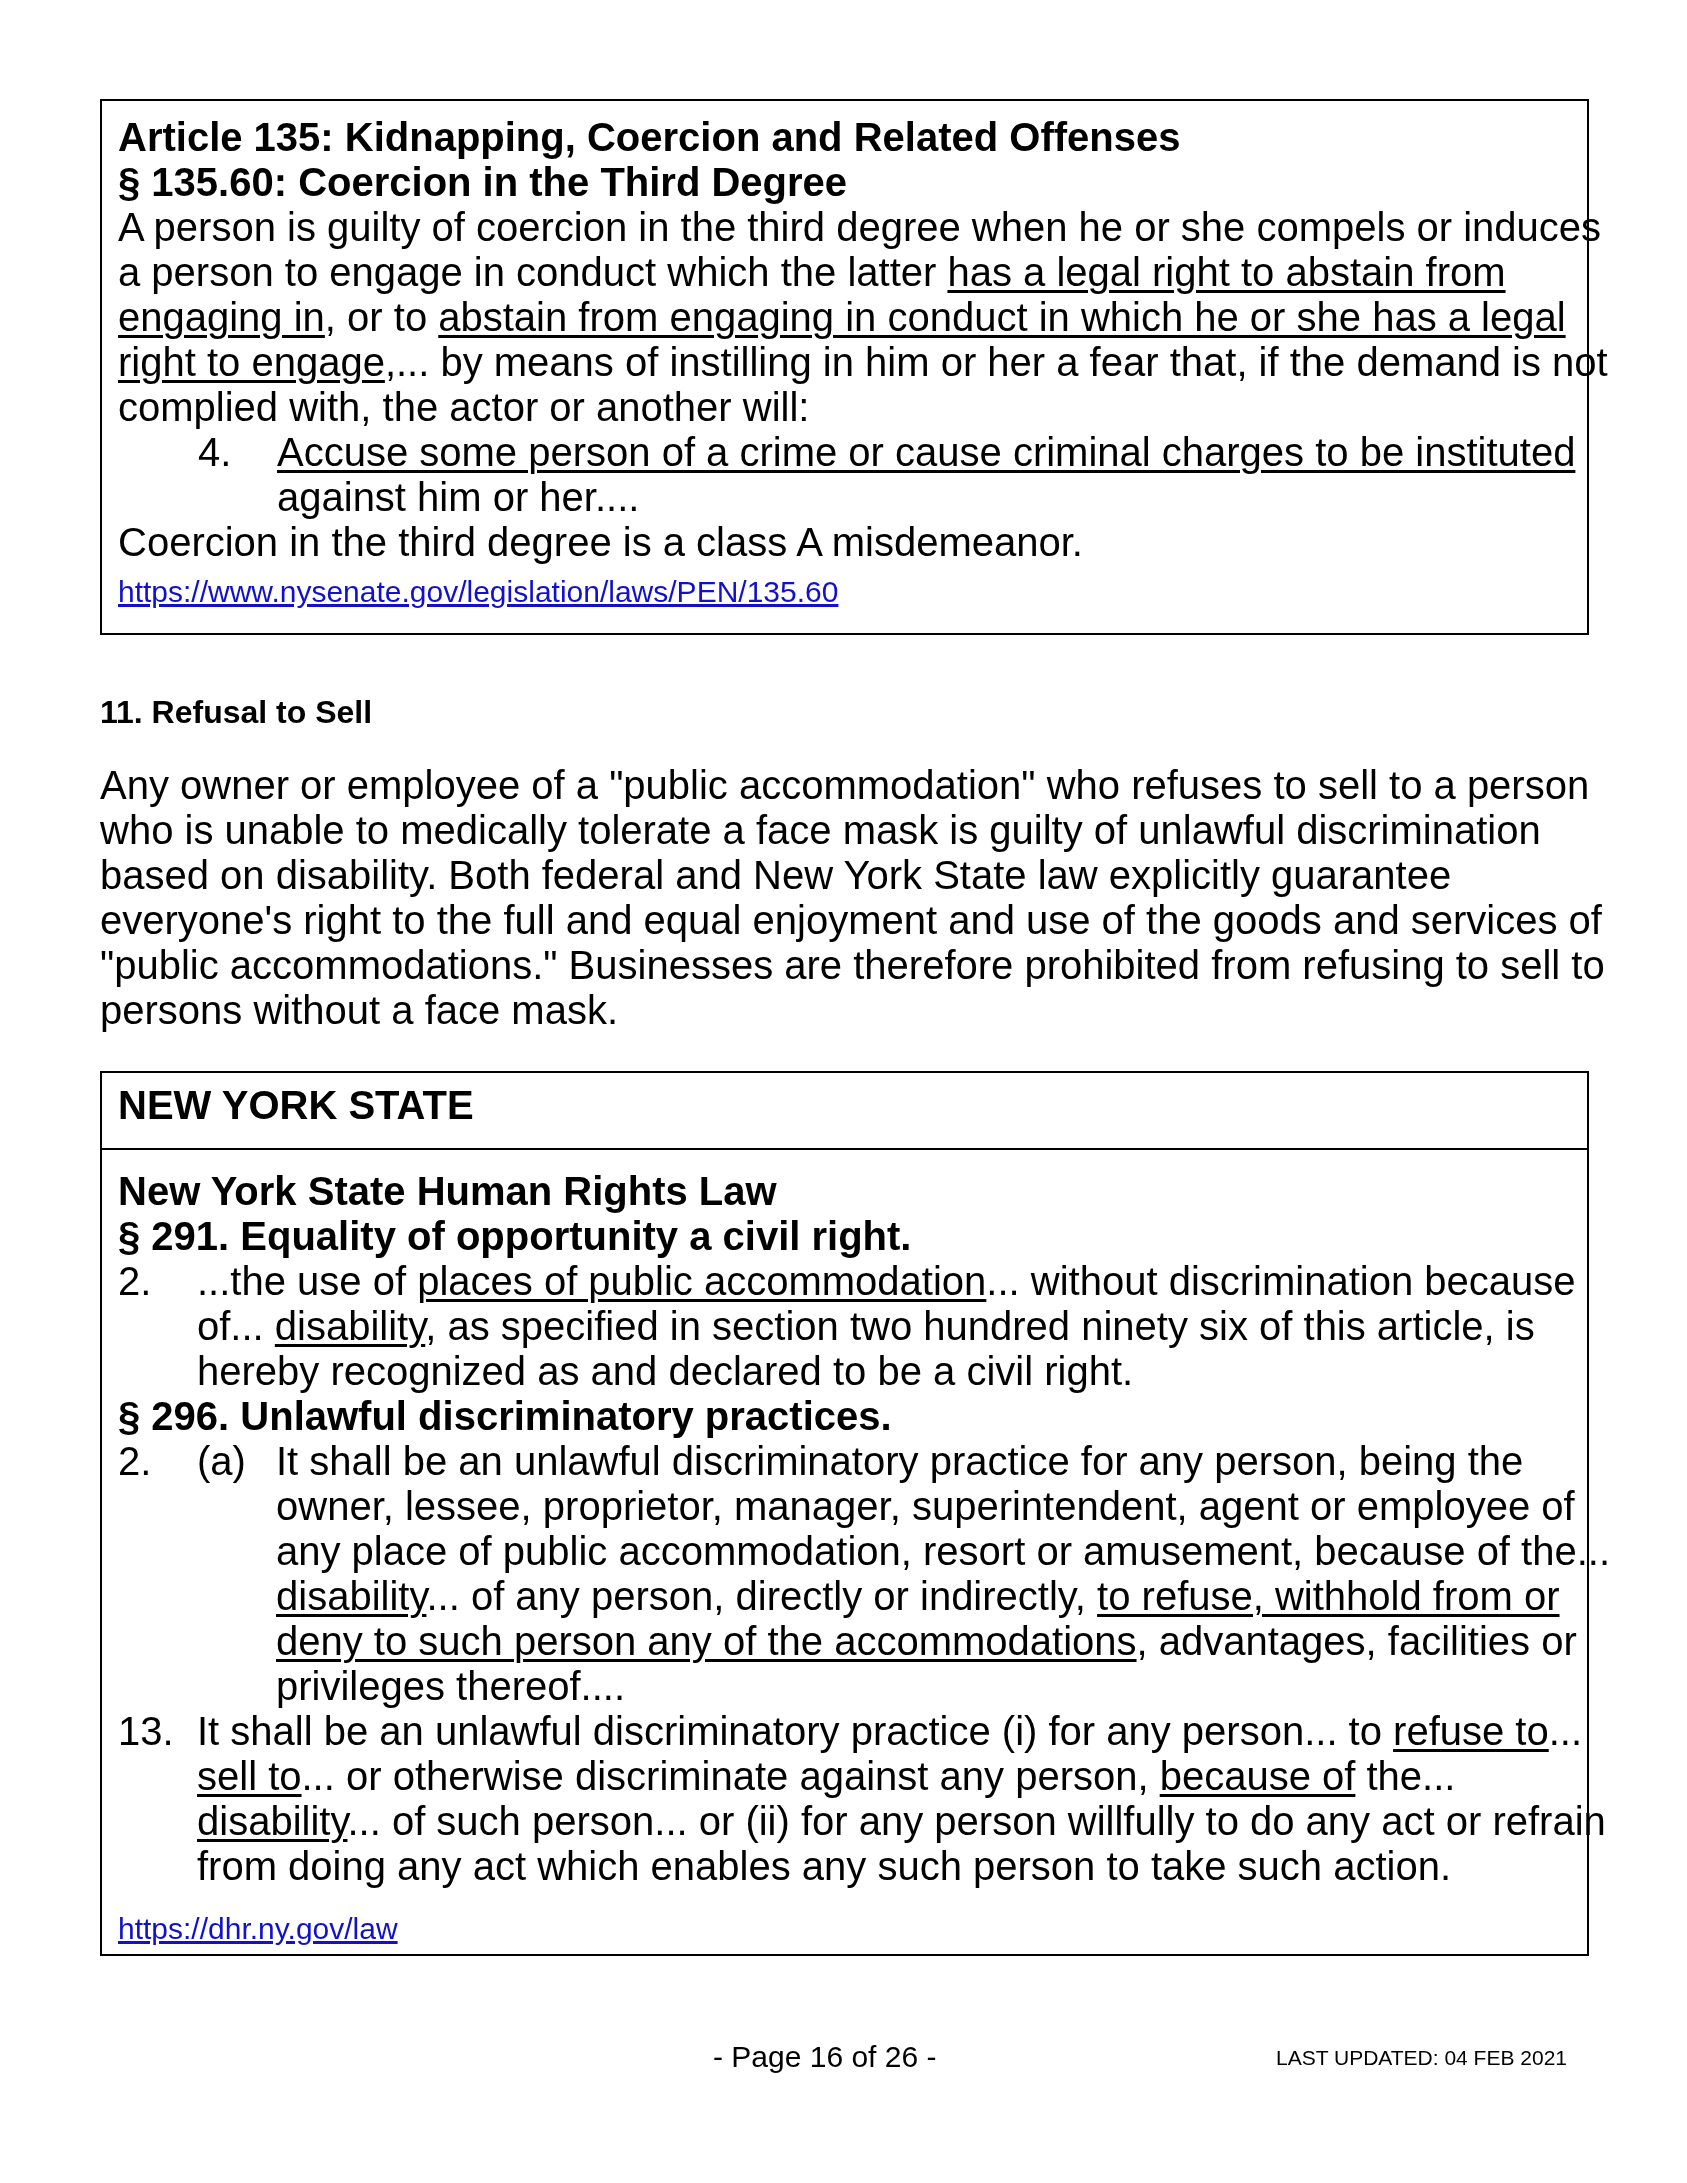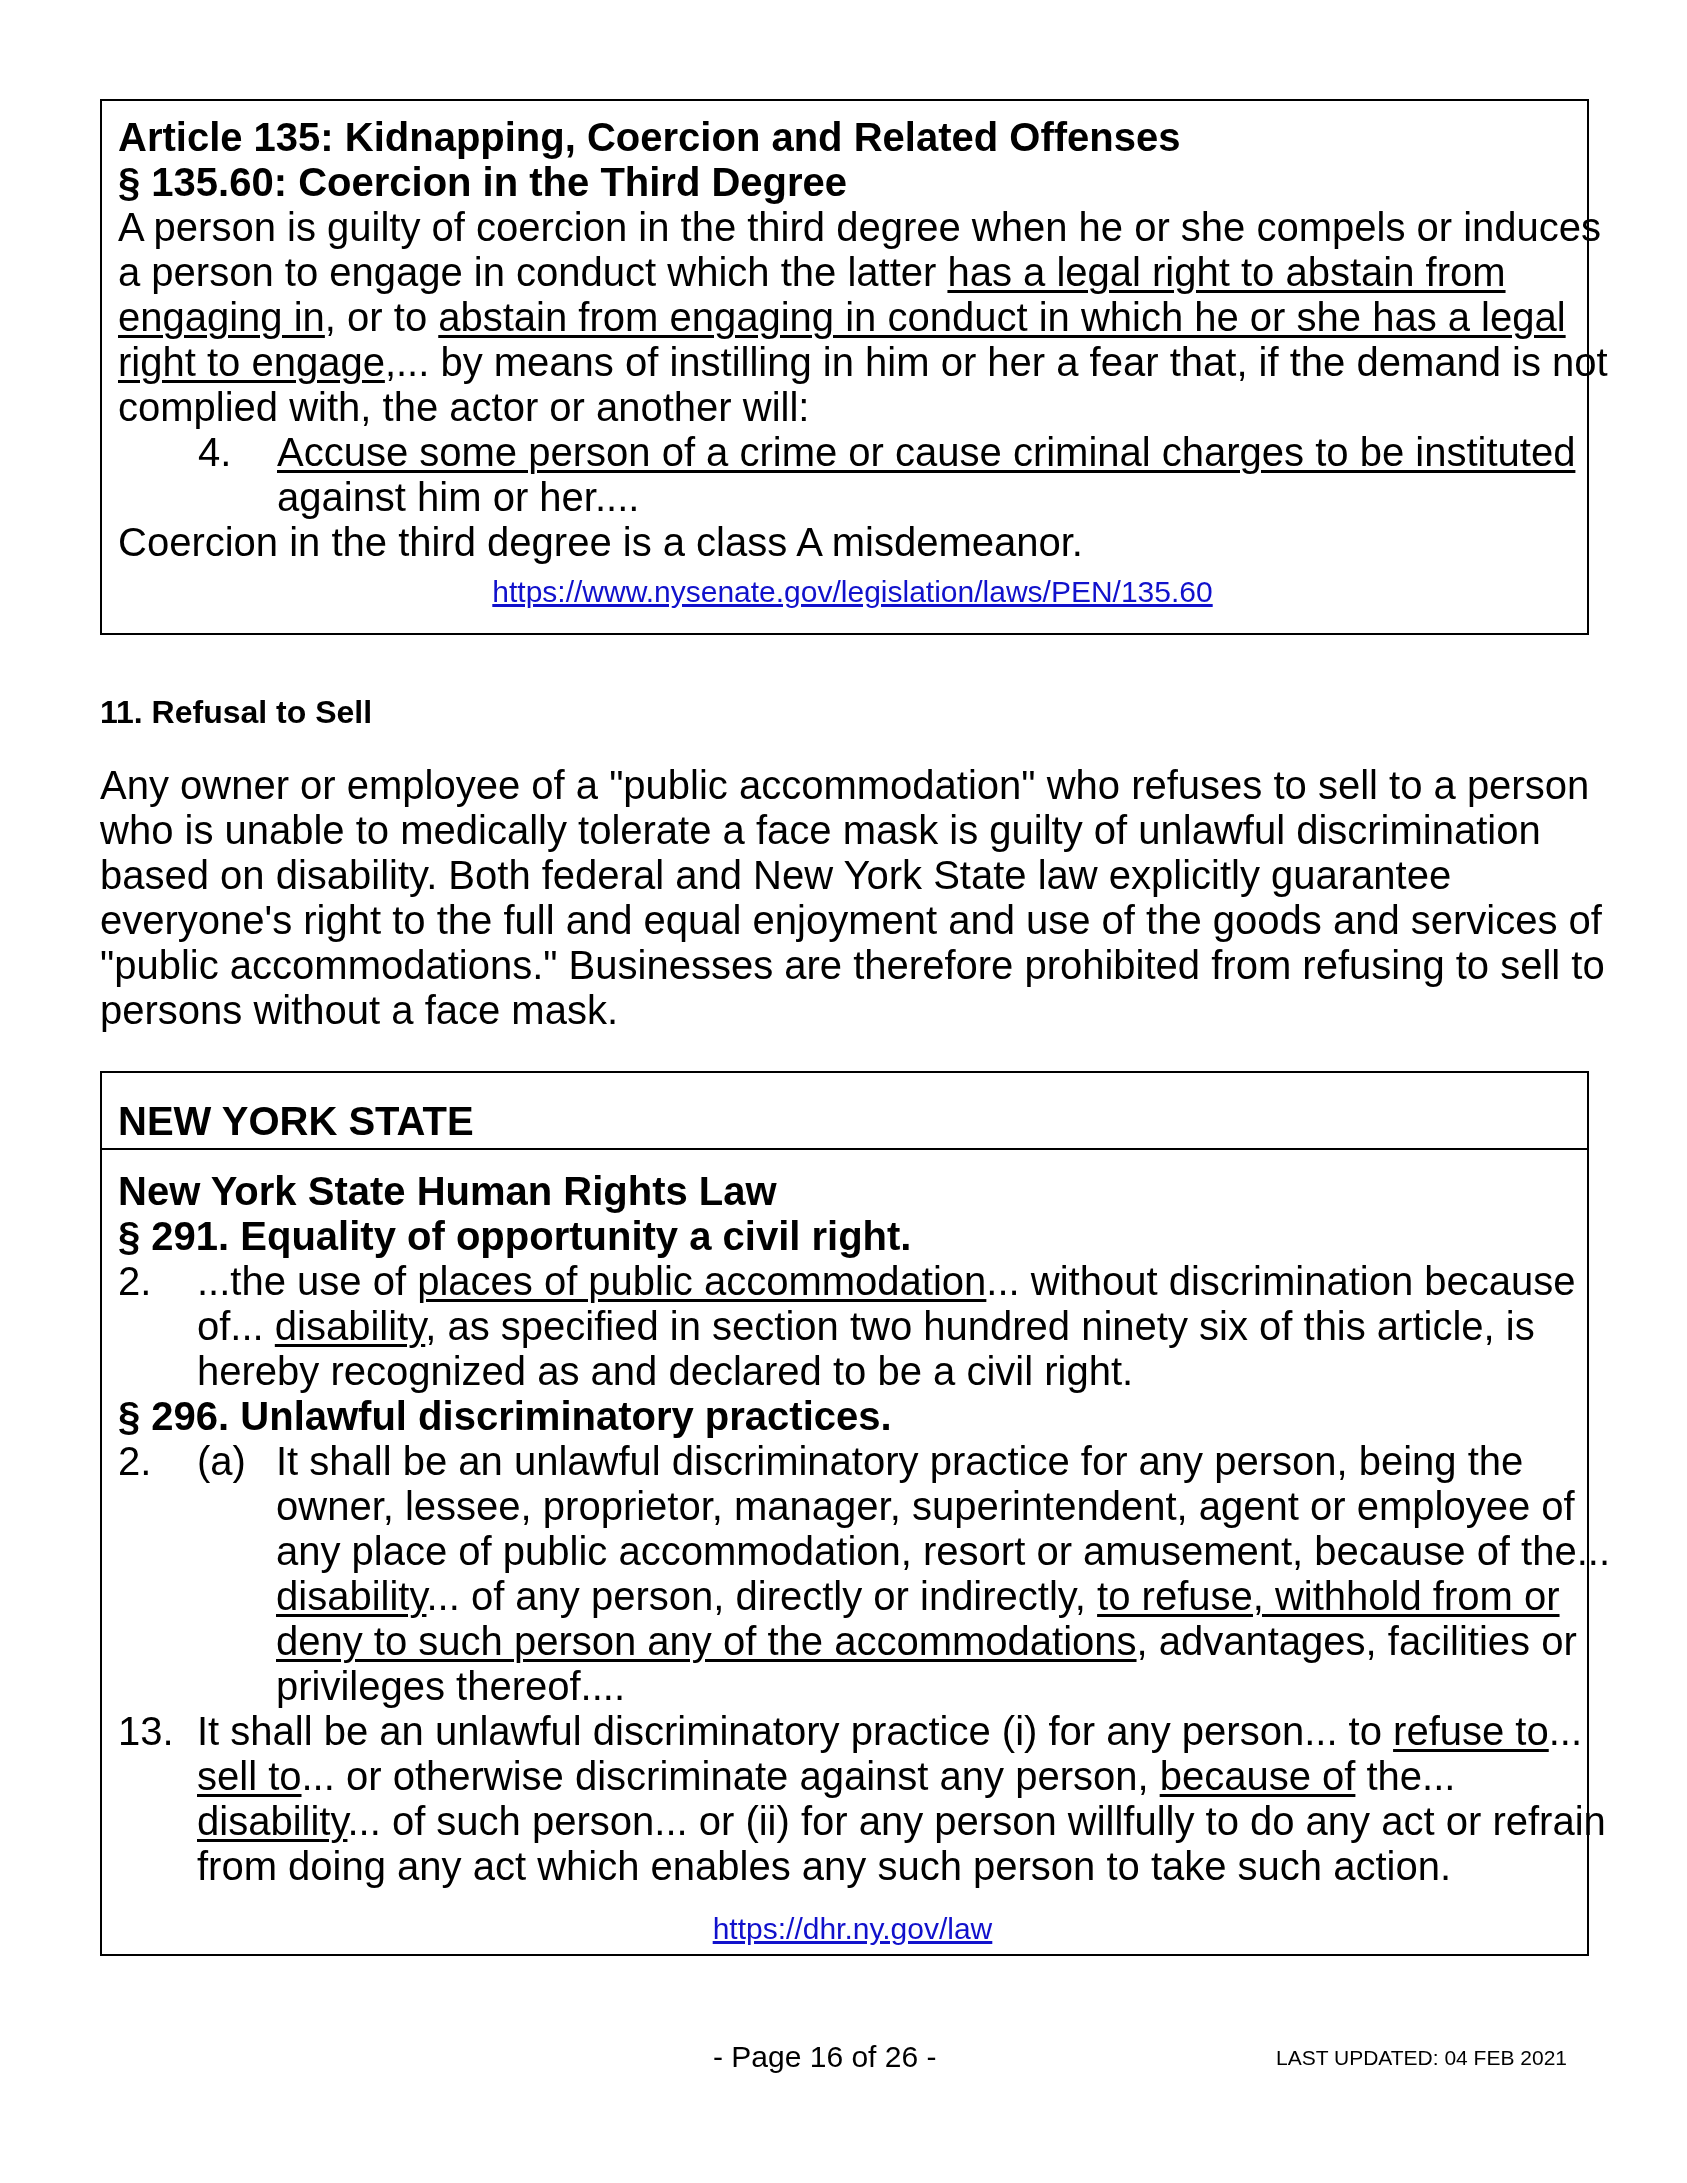--- a/index.html
+++ b/index.html
@@ -7,26 +7,26 @@
          font-family: "Liberation Sans", sans-serif; color: #000; }
   .page { position: absolute; left: 0; top: 0; width: 1687px; height: 2183px; }
   .box { position: absolute; left: 100px; width: 1485px; border: 2.7px solid #000; box-sizing: content-box; }
   .box1 { top: 99px; height: 532px; }
   .box1 .inner { padding: 14px 0 0 16px; }
   .line { font-size: 40px; line-height: 45px; white-space: nowrap; }
   .b { font-weight: bold; }
   .bu { font-weight: normal; text-decoration: underline; text-decoration-thickness: 2.7px; text-underline-offset: 4px; }
   .item { position: relative; }
   .link { color: #1111cc; text-decoration: underline; font-size: 30px; line-height: 40px; display: inline-block; }
-  .link-wrap { margin-top: 6.7px; text-align: center; }
+  .link-wrap { margin-top: 6.7px; }
   .h2 { position: absolute; left: 100px; top: 684px; font-size: 32px; font-weight: bold; line-height: 57px; white-space: nowrap; }
   .para { position: absolute; left: 100px; top: 763px; width: 1498px; }
   .box2 { top: 1071px; height: 881px; }
   .box2 .hdr { height: 77px; border-bottom: 2.7px solid #000; padding-left: 16px; box-sizing: border-box; }
-  .box2 .hdr .line { padding-top: 26px; }
+  .box2 .hdr .line { padding-top: 10px; }
   .box2 .body { padding: 19px 0 0 16px; }
   .footer-page { position: absolute; left: 713px; top: 2037px; font-size: 30px; line-height: 40px; white-space: nowrap; }
   .footer-upd { position: absolute; left: 1276px; top: 2044px; font-size: 21px; line-height: 27px; white-space: nowrap; }
 </style>
 </head>
 <body>
 
 <div class="page">
 
   <div class="box box1">

